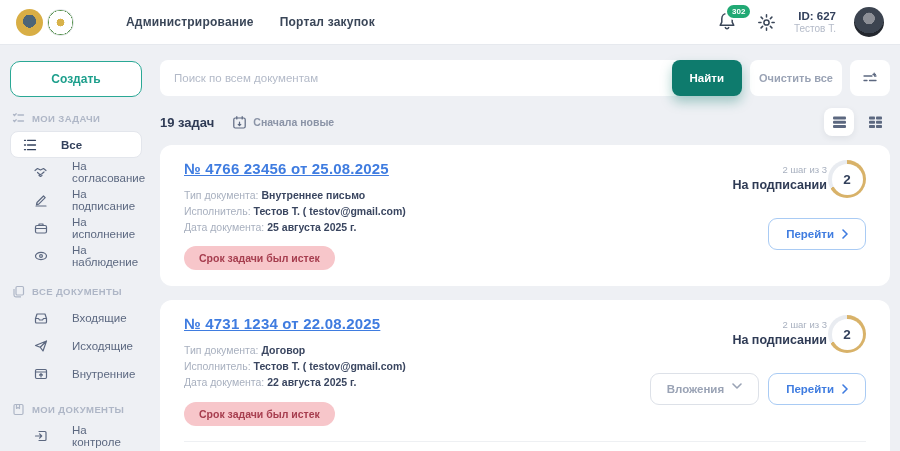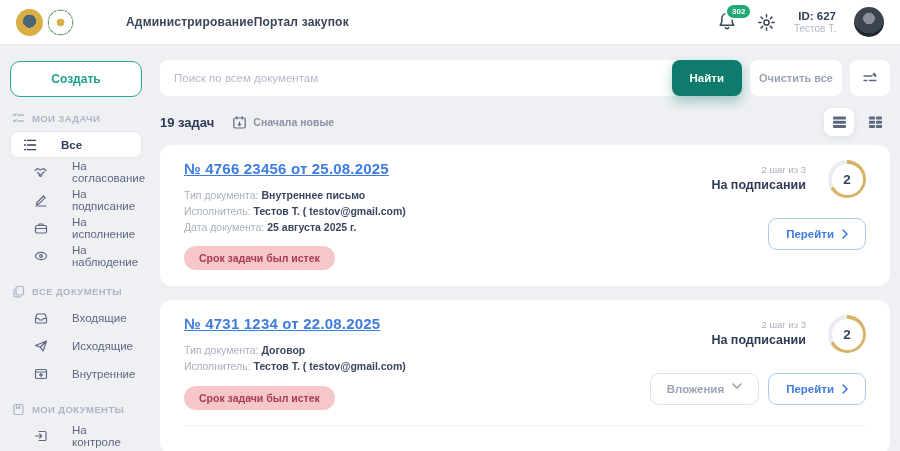--- a/index.html
+++ b/index.html
@@ -13,21 +13,21 @@
   .header {
     height:45px; background:#fff; border-bottom:1px solid #e6e9ee;
     display:flex; align-items:center; padding:0 16px;
   }
   .logos { display:flex; align-items:center; gap:4px; }
   .logo1 { width:27px; height:27px; border-radius:50%;
     background:radial-gradient(circle at 50% 45%, #4c6577 0 32%, #d8ae45 33% 100%); }
   .logo2 { width:27px; height:27px; border-radius:50%; background:
     radial-gradient(circle at 50% 50%, #d8b24a 0 22%, #ffffff 23% 66%, #57944d 67% 86%, #ffffff 87% 100%);
     border:1px solid #e3e6ea; }
-  .nav { display:flex; margin-left:52px; }
+  .nav { display:flex; gap:26px; margin-left:52px; }
   .nav a { font-size:12px; font-weight:600; color:#3a4658; text-decoration:none; letter-spacing:.2px; }
   .header-right { margin-left:auto; display:flex; align-items:center; gap:18px; }
   .bell-wrap { position:relative; width:22px; height:24px; cursor:pointer; }
   .bell-badge {
     position:absolute; top:-7px; left:8px; background:#21a974; color:#fff;
     font-size:8px; font-weight:700; padding:2px 5px; border-radius:9px; border:2px solid #fff;
   }
   .user-block { text-align:right; line-height:1.25; }
   .user-id { font-size:11.5px; font-weight:700; color:#33415c; }
   .user-name { font-size:10px; color:#b3bac8; }
@@ -90,21 +90,21 @@
   .card-top { display:flex; justify-content:space-between; }
   .doc-title { font-size:15px; font-weight:600; color:#3f7ce0; text-decoration:underline; letter-spacing:.2px; }
   .meta { margin-top:10px; font-size:10.5px; line-height:1.5; }
   .meta-label { color:#a8b0bf; }
   .meta-value { color:#3a4660; font-weight:600; }
   .badge-expired {
     display:inline-block; margin-top:11px; background:#f7c6ca; color:#a63d4e;
     font-size:10.5px; font-weight:700; padding:6px 15px; border-radius:14px;
   }
   .card-right { display:flex; flex-direction:column; align-items:flex-end; width:240px; flex-shrink:0; }
-  .step-row { display:flex; align-items:center; gap:22px; }
+  .step-row { display:flex; align-items:center; gap:1px; }
   .step-texts { text-align:right; line-height:1.35; }
   .step-label { font-size:9.5px; color:#a8b0bf; }
   .status-label { font-size:12.5px; font-weight:700; color:#2f3b55; }
   .ring { width:38px; height:38px; border-radius:50%;
     background:conic-gradient(#d8b269 0deg 240deg, #e9ecf1 240deg 360deg);
     display:flex; align-items:center; justify-content:center; }
   .ring-inner { width:31px; height:31px; border-radius:50%; background:#fff;
     display:flex; align-items:center; justify-content:center; font-size:13.5px; font-weight:700; color:#33415c; }
   .btn-row { display:flex; gap:9px; margin-top:20px; }
   .go-btn {
@@ -368,20 +368,22 @@
 
       <div class="card">
         <div class="card-top">
           <div>
             <a href="#" class="doc-title">№ 4731 1234 от 22.08.2025</a>
             <div class="meta">
               <div><span class="meta-label">Тип документа:</span>
                 <span class="meta-value">Договор</span></div>
               <div><span class="meta-label">Исполнитель:</span>
                 <span class="meta-value">Тестов Т. ( testov@gmail.com)</span></div>
+              <div><span class="meta-label">Дата документа:</span>
+                <span class="meta-value">22 августа 2025 г.</span></div>
             </div>
             <span class="badge-expired">Срок задачи был истек</span>
           </div>
           <div class="card-right">
             <div class="step-row">
               <div class="step-texts">
                 <div class="step-label">2 шаг из 3</div>
                 <div class="status-label">На подписании</div>
               </div>
               <div class="ring">

